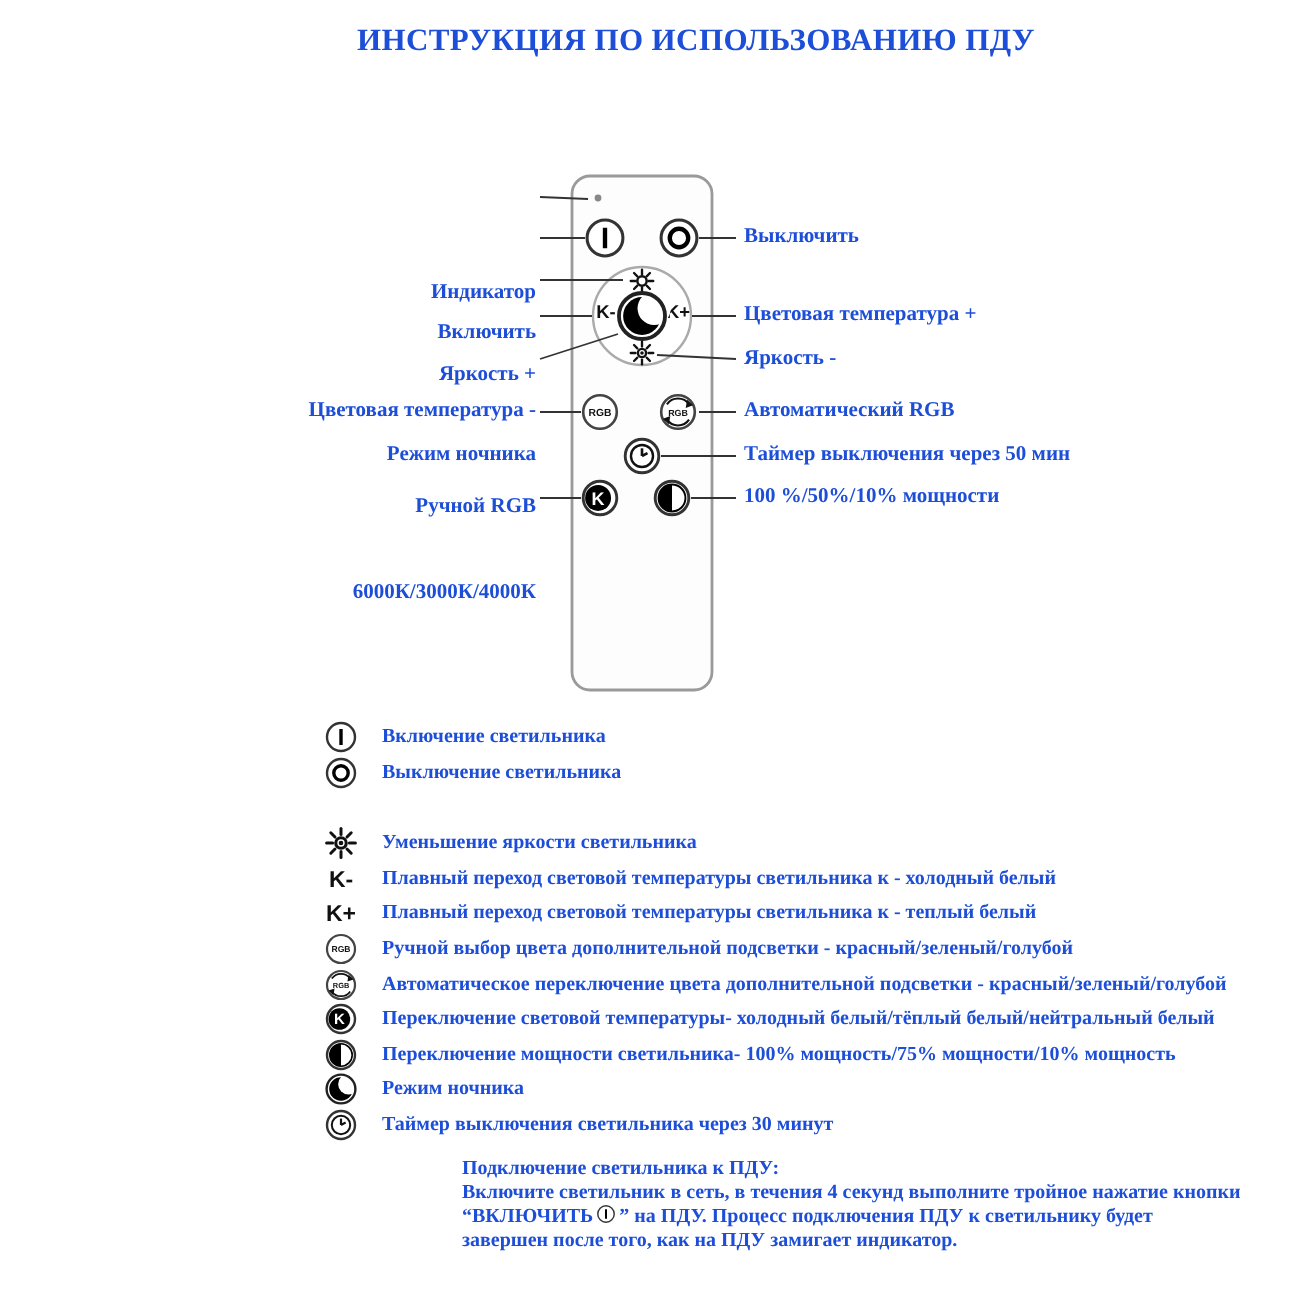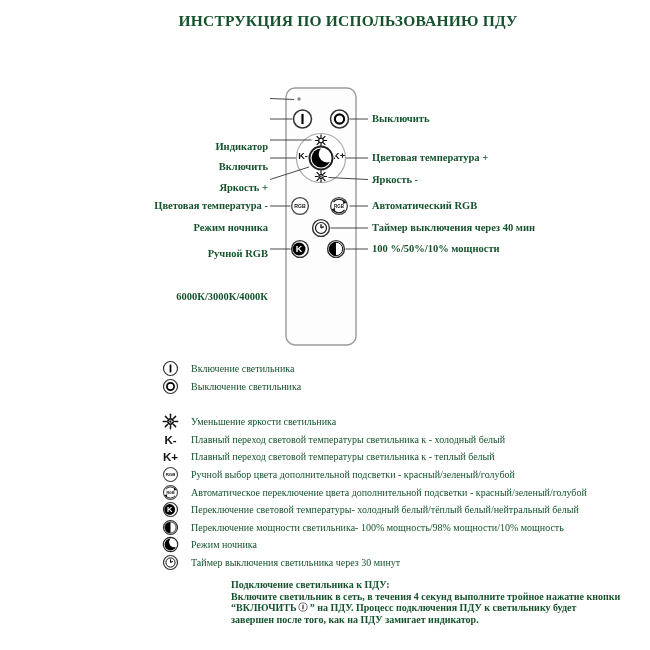--- a/index.html
+++ b/index.html
@@ -1,25 +1,25 @@
 <!DOCTYPE html>
 <html><head>
 <meta charset="utf-8">
 <style>
   html,body{margin:0;padding:0;background:#ffffff;}
   .page{position:relative;width:650px;height:650px;background:#ffffff;overflow:hidden;
-        font-family:"Liberation Serif",serif;color:#14532d;}
+        font-family:"Liberation Serif",serif;color:#1d4ed8;}
   .ttl{position:absolute;top:12px;left:46px;right:0;text-align:center;
        font-size:15.5px;font-weight:bold;letter-spacing:.2px;white-space:nowrap;}
   .diag-svg{position:absolute;left:0;top:0;}
   .lbl{position:absolute;font-size:10.5px;font-weight:bold;line-height:14px;white-space:nowrap;}
   .lbl.l{left:8px;width:260px;text-align:right;margin-top:48px;}
   .lbl.r{left:372px;}
   .lrow{position:absolute;left:162px;height:17px;display:flex;align-items:center;
-        font-size:10px;font-weight:normal;white-space:nowrap;}
+        font-size:10px;font-weight:bold;white-space:nowrap;}
   .lrow svg{flex:none;margin-right:12px;}
   .foot{position:absolute;left:191px;top:579px;width:440px;
         font-size:10px;font-weight:bold;line-height:11.6px;margin-left:40px;}
   .foot .fl{white-space:nowrap;}
   .inline-ic{display:inline-block;vertical-align:-1px;margin:0 2px 0 1px;}
 </style>
 </head>
 <body>
 
 <div class="page">
@@ -141,21 +141,21 @@
   <div class="lbl l" style="top:151px">Цветовая температура -</div>
   <div class="lbl l" style="top:133px">Яркость +</div>
   <div class="lbl l" style="top:172.5px">Режим ночника</div>
   <div class="lbl l" style="top:199px">Ручной RGB</div>
   <div class="lbl l" style="top:242px">6000К/3000К/4000К</div>
 
   <div class="lbl r" style="top:112px">Выключить</div>
   <div class="lbl r" style="top:151px">Цветовая температура +</div>
   <div class="lbl r" style="top:172.5px">Яркость -</div>
   <div class="lbl r" style="top:199px">Автоматический RGB</div>
-  <div class="lbl r" style="top:221px">Таймер выключения через 40 мин</div>
+  <div class="lbl r" style="top:221px">Таймер выключения через 50 мин</div>
   <div class="lbl r" style="top:242px">100 %/50%/10% мощности</div>
 
   <div class="lrow" style="top:360px">
     <svg width="17" height="17" viewBox="-8.5 -8.5 17 17">
         <use href="#ic-on"></use>
       </svg>
     <span>Включение светильника</span>
   </div>
   <div class="lrow" style="top:378px">
     <svg width="17" height="17" viewBox="-8.5 -8.5 17 17">
@@ -196,21 +196,21 @@
   <div class="lrow" style="top:501px">
     <svg width="17" height="17" viewBox="-8.5 -8.5 17 17">
         <use href="#ic-ktemp"></use>
       </svg>
     <span>Переключение световой температуры- холодный белый/тёплый белый/нейтральный белый</span>
   </div>
   <div class="lrow" style="top:519px">
     <svg width="17" height="17" viewBox="-8.5 -8.5 17 17">
         <use href="#ic-half"></use>
       </svg>
-    <span>Переключение мощности светильника- 100% мощность/98% мощности/10% мощность</span>
+    <span>Переключение мощности светильника- 100% мощность/75% мощности/10% мощность</span>
   </div>
   <div class="lrow" style="top:536px">
     <svg width="17" height="17" viewBox="-8.5 -8.5 17 17">
         <use href="#ic-moon"></use>
       </svg>
     <span>Режим ночника</span>
   </div>
   <div class="lrow" style="top:554px">
     <svg width="17" height="17" viewBox="-8.5 -8.5 17 17">
         <use href="#ic-clock"></use>

